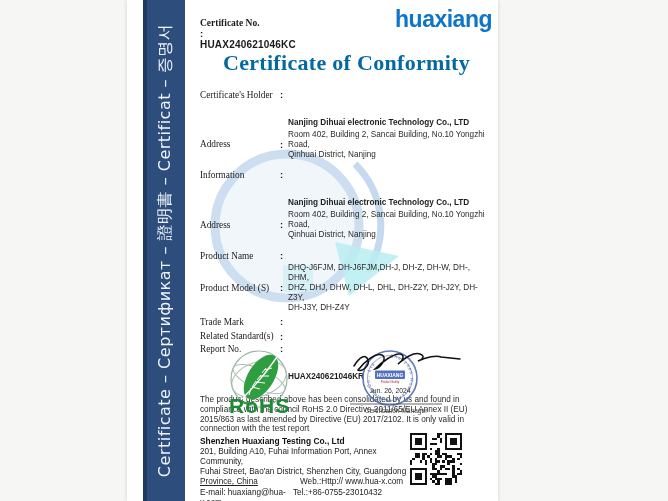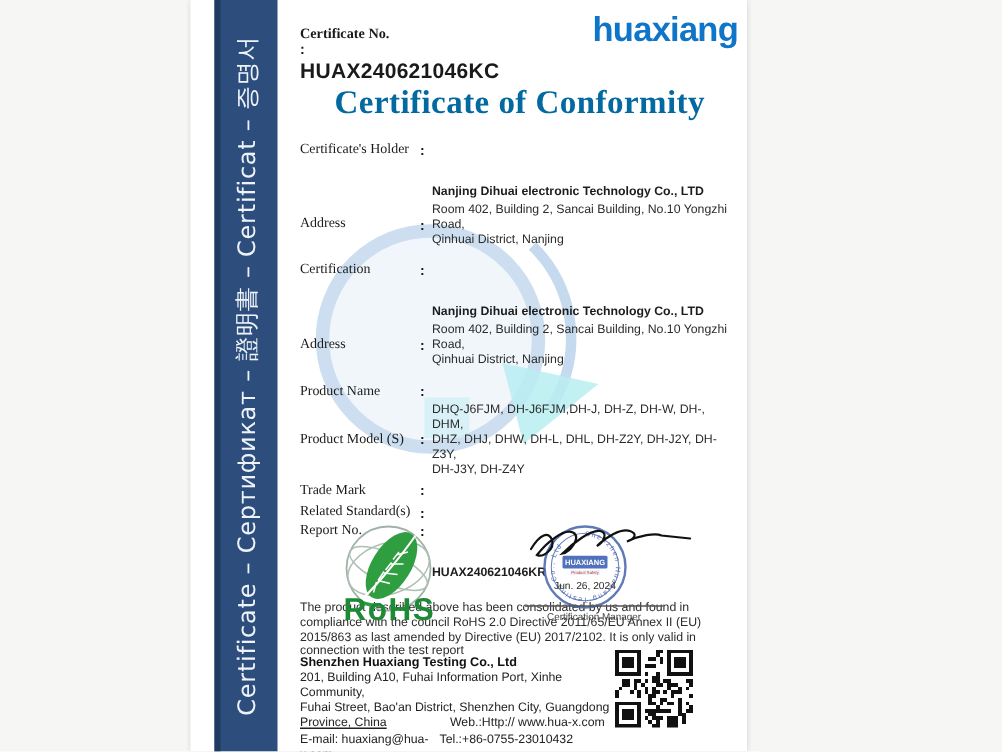--- a/index.html
+++ b/index.html
@@ -22,21 +22,21 @@
     font-size:16px;letter-spacing:.5px;font-family:"DejaVu Sans",sans-serif;
   }
   
   .wm{position:absolute;left:60px;top:130px;z-index:0;pointer-events:none;}
   
   .content{position:absolute;left:73px;top:0;width:293px;z-index:2;}
   .hdr-row{display:flex;margin-top:18px;align-items:baseline;flex-direction:column;}
   .lblserif{font-family:"Liberation Serif",serif;font-weight:bold;color:#1a1a1a;font-size:9.5px;}
   .hdr-row .lbl{width:80px;}
   .hdr-row .colon{width:8px;font-weight:bold;font-size:9.5px;color:#1a1a1a;}
-  .hdr-row .val{font-size:14px;font-weight:bold;color:#1a1a1a;letter-spacing:.2px;}
+  .hdr-row .val{font-size:10px;font-weight:bold;color:#1a1a1a;letter-spacing:.2px;}
   .logo{
     position:absolute;right:6px;top:6px;color:#0e75c8;font-weight:bold;
     font-size:23px;letter-spacing:-.5px;z-index:2;
   }
   .title{
     margin-top:0;text-align:center;font-family:"Liberation Serif",serif;
     font-weight:bold;font-size:22px;color:#0369a1;letter-spacing:.3px;
   }
   .rows{margin-top:14px;}
   .row{display:flex;margin-bottom:2px;}
@@ -102,21 +102,21 @@
       <div class="row vc gap">
         <span class="lbl">Address</span>
         <span class="colon">:</span>
         <div class="val">
           <div>Room 402, Building 2, Sancai Building, No.10 Yongzhi Road,</div>
           <div>Qinhuai District, Nanjing</div>
         </div>
       </div>
 
       <div class="row">
-        <span class="lbl">Certification</span>
+        <span class="lbl">Information</span>
         <span class="colon">:</span>
         <div class="val b">
             <div>Nanjing Dihuai electronic Technology Co., LTD</div>
           </div>
       </div>
 
       <div class="row vc gap">
         <span class="lbl">Address</span>
         <span class="colon">:</span>
         <div class="val">
@@ -188,21 +188,21 @@
     <rect x="38" y="36" width="20" height="3.4" fill="#eef2fb" opacity="0.95"></rect>
     <text x="48" y="38.7" font-size="2.8" fill="#c0392b" text-anchor="middle" font-family="Liberation Sans, sans-serif">Product Safety</text>
     <text x="48" y="48.5" font-size="6.8" fill="#2a2a2a" text-anchor="middle" font-family="Liberation Sans, sans-serif">Jun. 26, 2024</text>
     <path d="M12 22 C18 12 24 10 26 16 C28 22 20 28 16 26 C22 18 34 8 40 11 C46 14 38 24 33 25 C40 18 52 9 58 10 C64 11 60 18 56 20 C62 14 72 8 78 10 C84 12 80 16 76 17 C84 13 95 11 99 13 L118 15" stroke="#111111" stroke-width="1.5" fill="none" stroke-linecap="round"></path>
     <line x1="8" y1="60" x2="100" y2="60" stroke="#555555" stroke-width="0.9"></line>
     <text x="54" y="69" font-size="6.6" fill="#444444" text-anchor="middle" font-family="Liberation Sans, sans-serif">Certification Manager</text>
   </svg>
 
   <div class="footer">
     <div class="company">Shenzhen Huaxiang Testing Co., Ltd</div>
-    <div>201, Building A10, Fuhai Information Port, Xinhe Community,</div>
+    <div>201, Building A10, Fuhai Information Port, Annex Community,</div>
     <div>Fuhai Street, Bao'an District, Shenzhen City, Guangdong</div>
     <div class="cols">
       <span class="c1a">Province, China</span>
       <span>Web.:Http:// www.hua-x.com</span>
     </div>
     <div class="cols">
       <span class="c1b">E-mail: huaxiang@hua-x.com</span>
       <span>Tel.:+86-0755-23010432</span>
     </div>
   </div>

